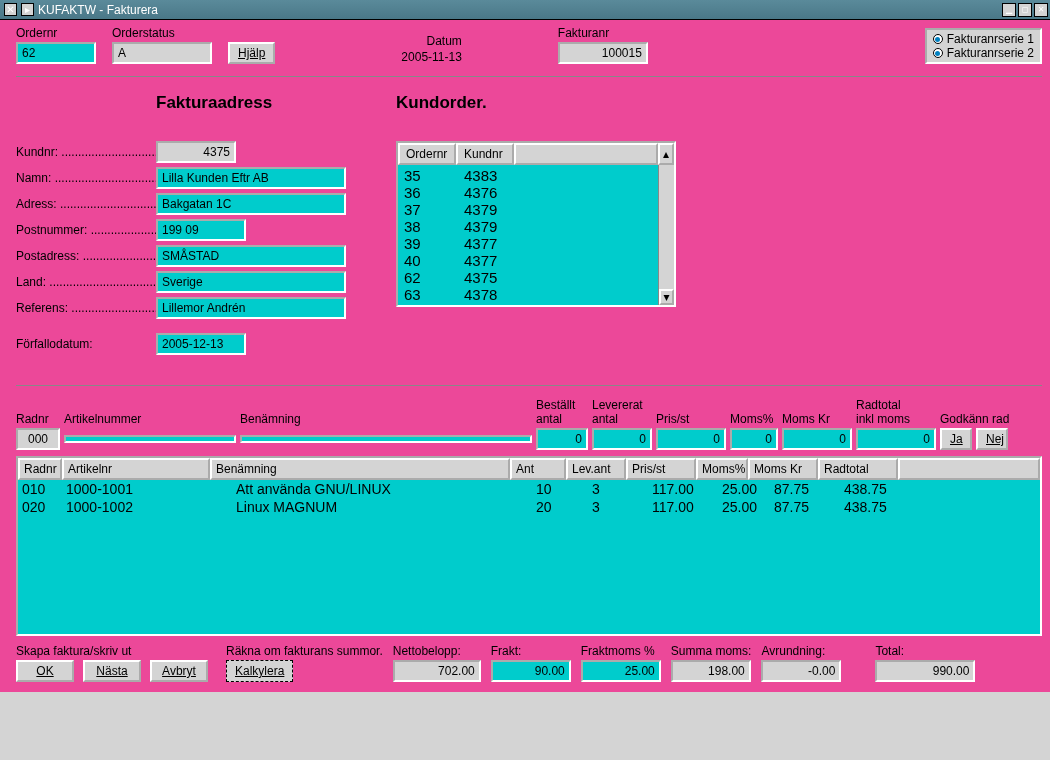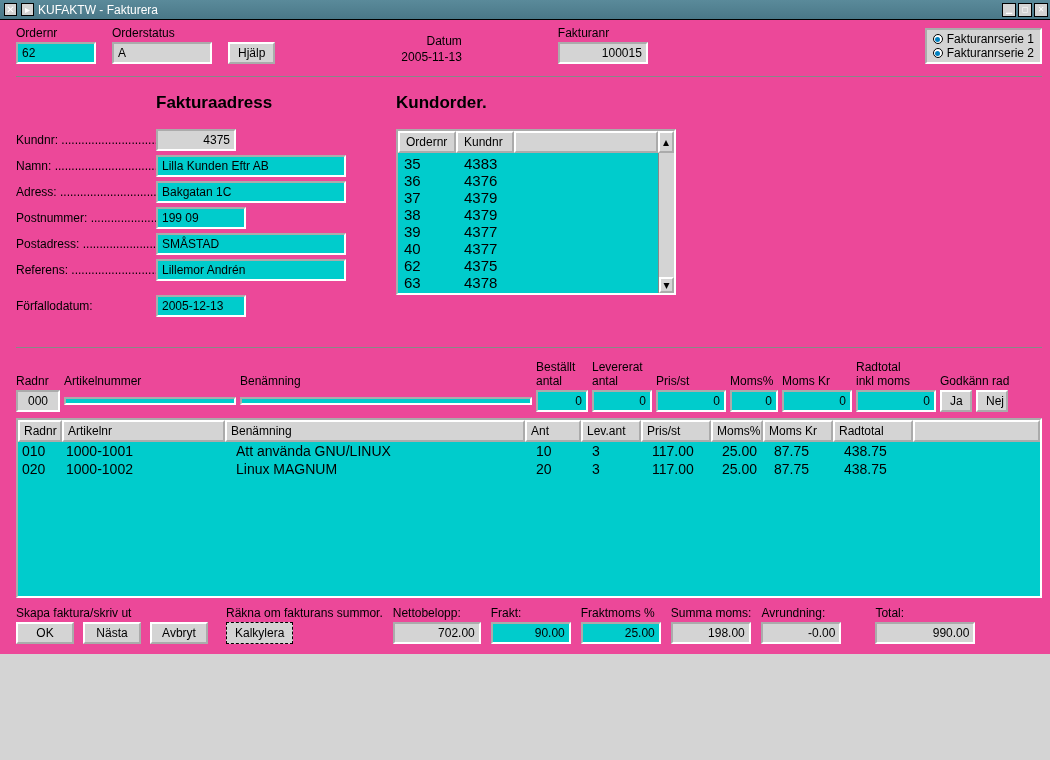--- a/index.html
+++ b/index.html
@@ -65,21 +65,21 @@
     background: #d4d4d4;
     border: 2px outset #fff;
     padding: 2px 8px;
     font-size: 12px;
     cursor: pointer;
   }
   .hr { border-top: 1px solid #888; margin: 6px 0; }
   .cols { display: flex; gap: 40px; padding: 10px 0 20px 0; }
   .col-left { width: 340px; }
   .col-right { width: 290px; }
-  .section-title { font-size: 17px; font-weight: bold; margin-bottom: 16px; }
+  .section-title { font-size: 17px; font-weight: bold; margin-bottom: 28px; }
   .addr-row { display: flex; align-items: center; margin-bottom: 4px; }
   .addr-lbl { width: 140px; font-size: 12px; position: relative; overflow: hidden; white-space: nowrap; }
   .addr-lbl::after { content: " ........................................"; letter-spacing: 0px; }
   .kundorder-grid {
     border: 2px inset #fff;
     width: 280px;
   }
   .ko-head { display: flex; background: #d4d4d4; }
   .ko-head .hc {
     border: 2px outset #fff;
@@ -123,21 +123,21 @@
     background: #d4d4d4;
   }
   .radio-row { display: flex; align-items: center; gap: 4px; font-size: 12px; }
   .radio-dot {
     width: 10px; height: 10px; border-radius: 50%;
     border: 1px solid #000;
     display:inline-flex;align-items:center;justify-content:center;
     background:#fff;
   }
   .radio-dot.on::after { content:""; width:5px;height:5px;border-radius:50%;background:#0080c0; }
-  input, button { font-family: inherit; }
+  input, button { font-family: inherit; text-decoration: underline; }
 </style>
 </head>
 <body>
 
 <div class="titlebar">
   <div class="titlebar-left">
     <span class="tb-icon">✕</span>
     <span class="tb-icon">▸</span>
     <span>KUFAKTW - Fakturera</span>
   </div>
@@ -202,20 +202,24 @@
         <span class="addr-lbl">Adress:</span>
         <span class="cyan-in" style="width:190px">Bakgatan 1C</span>
       </div>
       <div class="addr-row">
         <span class="addr-lbl">Postnummer:</span>
         <span class="cyan-in" style="width:90px">199 09</span>
       </div>
       <div class="addr-row">
         <span class="addr-lbl">Postadress:</span>
         <span class="cyan-in" style="width:190px">SMÅSTAD</span>
+      </div>
+      <div class="addr-row">
+        <span class="addr-lbl">Land:</span>
+        <span class="cyan-in" style="width:190px">Sverige</span>
       </div>
       <div class="addr-row">
         <span class="addr-lbl">Referens:</span>
         <span class="cyan-in" style="width:190px">Lillemor Andrén</span>
       </div>
       <div class="addr-row" style="margin-top:14px">
         <span class="lbl" style="width:140px">Förfallodatum:</span>
         <span class="cyan-in" style="width:90px">2005-12-13</span>
       </div>
     </div>
@@ -306,21 +310,21 @@
     <span class="cyan-in right" style="width:48px">0</span>
     <span class="cyan-in right" style="width:70px">0</span>
     <span class="cyan-in right" style="width:80px">0</span>
     <button class="btn" style="width:32px">Ja</button>
     <button class="btn" style="width:32px">Nej</button>
   </div>
 
   <div class="lines-grid">
     <div class="lg-head">
       <span class="hc" style="width:44px">Radnr</span>
-      <span class="hc" style="width:163px">Artikelnr</span>
+      <span class="hc" style="width:148px">Artikelnr</span>
       <span class="hc" style="width:300px">Benämning</span>
       <span class="hc" style="width:56px">Ant</span>
       <span class="hc" style="width:60px">Lev.ant</span>
       <span class="hc" style="width:70px">Pris/st</span>
       <span class="hc" style="width:52px">Moms%</span>
       <span class="hc" style="width:70px">Moms Kr</span>
       <span class="hc" style="width:80px">Radtotal</span>
       <span class="hc" style="flex:1"></span>
     </div>
     <div id="lg-rows">

